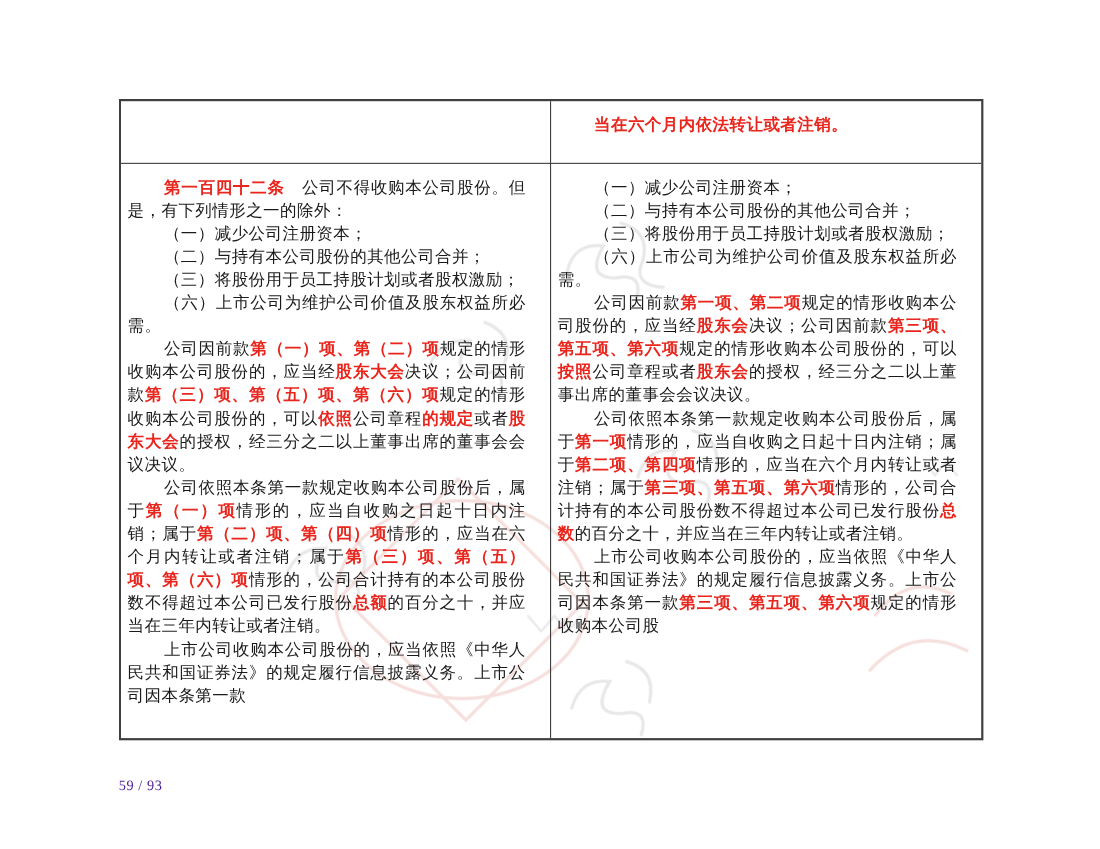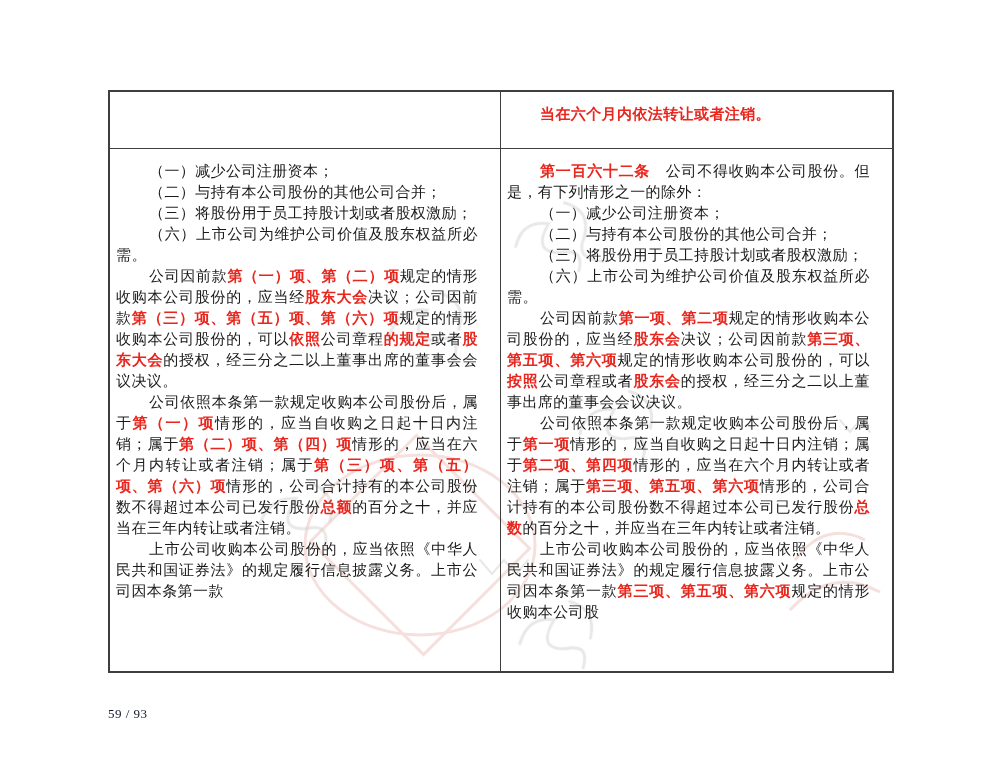--- a/index.html
+++ b/index.html
@@ -32,21 +32,21 @@
     font-size:15px;
     line-height:21px;
     letter-spacing:0.4px;
     text-align:justify;
     text-indent:2.2em;
   }
   .run{color:#1a1a1a;}
   .run.red{color:#e8261d;font-weight:bold;}
   .footer{
     position:absolute;left:108px;top:706px;z-index:1;
-    font-size:13px;color:#0f172a;letter-spacing:0.5px;
+    font-size:13px;color:#4c1d95;letter-spacing:0.5px;
   }
 </style>
 </head>
 <body>
 
 <svg class="watermark" viewBox="0 0 1000 772" xmlns="http://www.w3.org/2000/svg">
   <g fill="none" stroke="#cccccc" stroke-width="3" opacity="0.45" stroke-linecap="round">
     <g transform="rotate(-35 560 240)">
       <path d="M520 220 q20 -18 40 0 q-30 14 -8 30 q24 10 6 26 M585 212 q18 22 -4 40 q-20 12 2 30"></path>
     </g>
@@ -71,30 +71,30 @@
     <path d="M795 560 q30 -40 70 -20 M790 610 q40 -44 90 -18"></path>
   </g>
 </svg>
 
 <div class="doc-table">
   <div class="cell row-top col-left"></div>
   <div class="cell row-top col-right">
       <p class="para"><span class="run red">当在六个月内依法转让或者注销。</span></p>
     </div>
   <div class="cell row-body col-left">
+      <p class="para"><span class="run red">第一百四十二条</span><span class="run">　公司不得收购本公司股份。但是，有下列情形之一的除外：</span></p>
       <p class="para"><span class="run">（一）减少公司注册资本；</span></p>
       <p class="para"><span class="run">（二）与持有本公司股份的其他公司合并；</span></p>
       <p class="para"><span class="run">（三）将股份用于员工持股计划或者股权激励；</span></p>
       <p class="para"><span class="run">（六）上市公司为维护公司价值及股东权益所必需。</span></p>
       <p class="para"><span class="run">公司因前款</span><span class="run red">第（一）项、第（二）项</span><span class="run">规定的情形收购本公司股份的，应当经</span><span class="run red">股东大会</span><span class="run">决议；公司因前款</span><span class="run red">第（三）项、第（五）项、第（六）项</span><span class="run">规定的情形收购本公司股份的，可以</span><span class="run red">依照</span><span class="run">公司章程</span><span class="run red">的规定</span><span class="run">或者</span><span class="run red">股东大会</span><span class="run">的授权，经三分之二以上董事出席的董事会会议决议。</span></p>
       <p class="para"><span class="run">公司依照本条第一款规定收购本公司股份后，属于</span><span class="run red">第（一）项</span><span class="run">情形的，应当自收购之日起十日内注销；属于</span><span class="run red">第（二）项、第（四）项</span><span class="run">情形的，应当在六个月内转让或者注销；属于</span><span class="run red">第（三）项、第（五）项、第（六）项</span><span class="run">情形的，公司合计持有的本公司股份数不得超过本公司已发行股份</span><span class="run red">总额</span><span class="run">的百分之十，并应当在三年内转让或者注销。</span></p>
       <p class="para"><span class="run">上市公司收购本公司股份的，应当依照《中华人民共和国证券法》的规定履行信息披露义务。上市公司因本条第一款</span></p>
     </div>
   <div class="cell row-body col-right">
-      <p class="para"><span class="run red">第一百六十二条</span><span class="run">　公司不得收购本公司股份。但是，有下列情形之一的除外：</span></p>
       <p class="para"><span class="run">（一）减少公司注册资本；</span></p>
       <p class="para"><span class="run">（二）与持有本公司股份的其他公司合并；</span></p>
       <p class="para"><span class="run">（三）将股份用于员工持股计划或者股权激励；</span></p>
       <p class="para"><span class="run">（六）上市公司为维护公司价值及股东权益所必需。</span></p>
       <p class="para"><span class="run">公司因前款</span><span class="run red">第一项、第二项</span><span class="run">规定的情形收购本公司股份的，应当经</span><span class="run red">股东会</span><span class="run">决议；公司因前款</span><span class="run red">第三项、第五项、第六项</span><span class="run">规定的情形收购本公司股份的，可以</span><span class="run red">按照</span><span class="run">公司章程或者</span><span class="run red">股东会</span><span class="run">的授权，经三分之二以上董事出席的董事会会议决议。</span></p>
       <p class="para"><span class="run">公司依照本条第一款规定收购本公司股份后，属于</span><span class="run red">第一项</span><span class="run">情形的，应当自收购之日起十日内注销；属于</span><span class="run red">第二项、第四项</span><span class="run">情形的，应当在六个月内转让或者注销；属于</span><span class="run red">第三项、第五项、第六项</span><span class="run">情形的，公司合计持有的本公司股份数不得超过本公司已发行股份</span><span class="run red">总数</span><span class="run">的百分之十，并应当在三年内转让或者注销。</span></p>
       <p class="para"><span class="run">上市公司收购本公司股份的，应当依照《中华人民共和国证券法》的规定履行信息披露义务。上市公司因本条第一款</span><span class="run red">第三项、第五项、第六项</span><span class="run">规定的情形收购本公司股</span></p>
     </div>
 </div>
 

